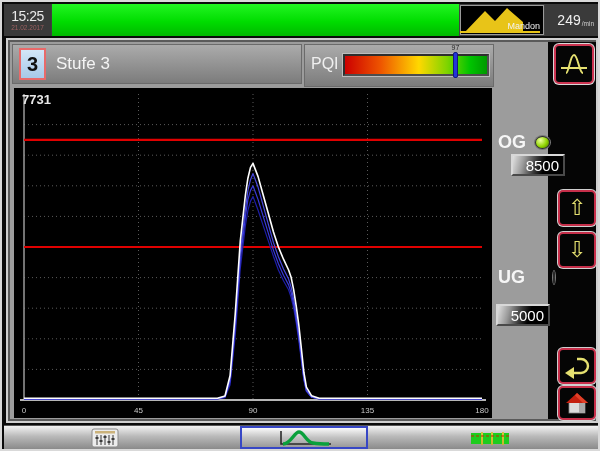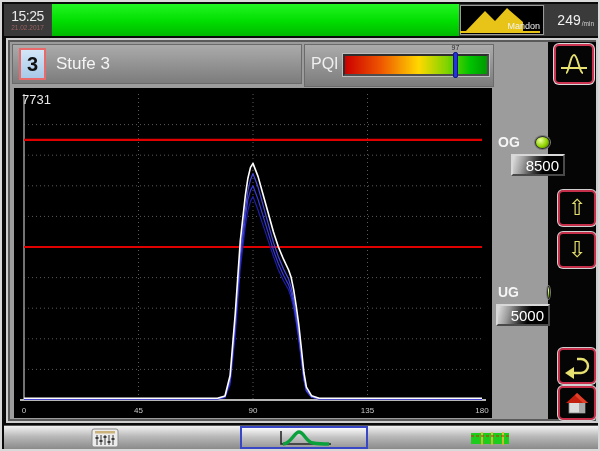--- a/index.html
+++ b/index.html
@@ -47,32 +47,32 @@
             box-shadow:0 0 0 1px #bdbdbd; }
   .pqimarker { position:absolute; top:-4px; width:5px; height:26px; background:#2434d8;
                border-radius:2px; border:1px solid #101a80; }
   .pqivalue { position:absolute; top:-9px; font-size:7px; color:#2b2b2b; transform:translateX(-30%); }
   .peakbtn { position:absolute; left:552px; top:42px; width:40px; height:40px; background:#050505;
              border:2px solid #cd3552; border-radius:5px; box-shadow:0 0 0 1px #d8d8d8;
              display:flex; align-items:center; justify-content:center; cursor:pointer; }
 
   
   .chartwrap { position:absolute; left:12px; top:86px; width:478px; height:330px; background:#000; }
-  .peaklabel { position:absolute; left:8px; top:4px; color:#e8e8e8; font-size:13px; font-weight:normal; }
+  .peaklabel { position:absolute; left:8px; top:4px; color:#e8e8e8; font-size:13px; font-weight:bold; }
   #chart-svg { position:absolute; left:0; top:0; }
 
   
   .limitrow { position:absolute; width:52px; height:18px; display:flex; align-items:center;
               justify-content:space-between; }
-  .limitlabel { color:#f6f6f6; font-size:14px; font-weight:bold; }
+  .limitlabel { color:#f6f6f6; font-size:18px; font-weight:bold; }
   .led { width:15px; height:13px; border-radius:50%;
          background:radial-gradient(circle at 35% 30%, #eeff9e, #8fd400 55%, #4a7000 95%);
          border:1px solid #2c2c2c; box-shadow:0 0 0 1px #777; }
   .og-row { left:496px; top:131px; }
-  .ug-row { left:496px; top:281px;gap:28px; }
+  .ug-row { left:496px; top:266px;gap:28px; }
   .valuebox { position:absolute; width:54px; height:22px; color:#fff; font-size:15px;
               display:flex; align-items:center; justify-content:flex-end; padding-right:4px;
               background:linear-gradient(105deg,#e0e0e0 0%,#9a9a9a 22%,#3a3a3a 45%,#000 62%);
               border:2px solid; border-color:#d8d8d8 #4a4a4a #4a4a4a #d8d8d8; cursor:pointer; }
   .og-val { left:494px; top:152px;margin-left:15px; }
   .ug-val { left:494px; top:302px; }
 
   
   .rbtn { position:absolute; left:556px; width:38px; background:#050505; border:2px solid #c62f4a;
           border-radius:5px; box-shadow:0 0 0 1px #cfcfcf; display:flex; align-items:center;

